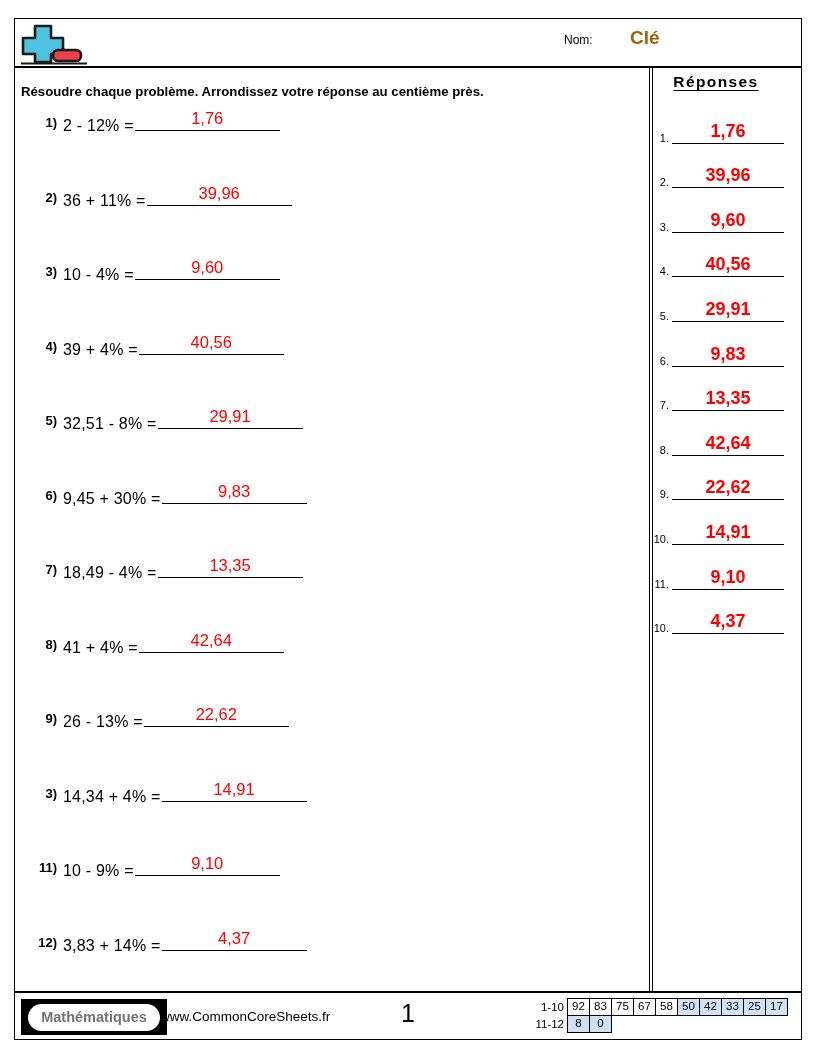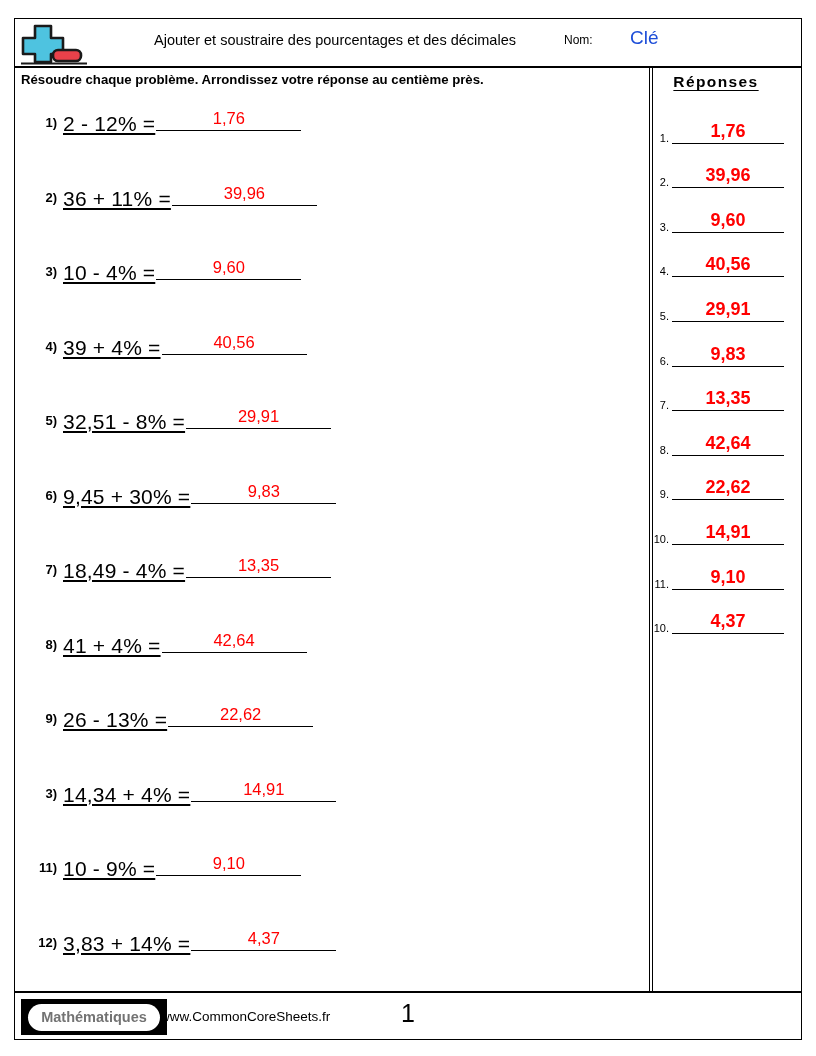--- a/index.html
+++ b/index.html
@@ -50,36 +50,36 @@
     position: absolute;
     left: 549px;
     top: 14px;
     font-size: 12px;
   }
   .header-key {
     position: absolute;
     left: 615px;
     top: 8px;
     font-size: 19px;
-    font-weight: normal;
-    color: #1d4ed8;
+    font-weight: bold;
+    color: #a16207;
   }
   .header-rule {
     position: absolute;
     left: 0; top: 47px;
     width: 786px;
     height: 2px;
     background: #000;
   }
 
   
   .instruction {
     position: absolute;
     left: 6px;
-    top: 53px;
+    top: 65px;
     font-size: 13.2px;
     font-weight: bold;
     white-space: nowrap;
   }
 
   
   .divider {
     position: absolute;
     left: 634px;
     top: 48px;
@@ -119,23 +119,22 @@
   }
   .p-body {
     position: absolute;
     left: 48px;
     top: 14px;
     display: flex;
     align-items: baseline;
     white-space: nowrap;
   }
   .p-expr {
-    font-size: 21px;
+    font-size: 16px;
     letter-spacing: 0.2px;
-    text-decoration: underline;
   }
   .p-line {
     position: relative;
     width: 145px;
     border-bottom: 1.4px solid #000;
     margin-left: 1px;
     height: 21px;
   }
   .p-ans {
     position: absolute;
@@ -286,21 +285,20 @@
 <div class="page">
 
   <div class="header">
     <div class="logo">
       <svg width="74" height="46" viewBox="0 0 74 46">
         <path d="M18 6 h16 v12 h12 v16 h-12 v8 h-16 v-8 h-12 v-16 h12 z" fill="#4ec3e0" stroke="#1a1a1a" stroke-width="2.6" stroke-linejoin="round"></path>
         <rect x="36" y="30" width="28" height="11" rx="5" fill="#e8414a" stroke="#1a1a1a" stroke-width="2.6"></rect>
         <line x1="4" y1="43.5" x2="70" y2="43.5" stroke="#1a1a1a" stroke-width="2"></line>
       </svg>
     </div>
-    <div class="header-title">Ajouter et soustraire des pourcentages et des décimales</div>
     <div class="header-name">Nom:</div>
     <div class="header-key">Clé</div>
     <div class="header-rule"></div>
   </div>
 
   <div class="instruction">Résoudre chaque problème. Arrondissez votre réponse au centième près.</div>
 
   <div class="divider"></div>
 
   <div class="problems" id="problems-container">
@@ -519,15 +517,33 @@
   <div class="footer-rule"></div>
   <div class="brand">
     <div class="brand-pill">
       <span class="brand-text">Mathématiques</span>
     </div>
   </div>
   <div class="site">www.CommonCoreSheets.fr</div>
   <div class="page-no">1</div>
 
   <div class="score" id="score-container">
+      <div class="score-row">
+        <span class="score-label">1-10</span>
+        <span class="score-cell">92</span>
+        <span class="score-cell">83</span>
+        <span class="score-cell">75</span>
+        <span class="score-cell">67</span>
+        <span class="score-cell">58</span>
+        <span class="score-cell shaded">50</span>
+        <span class="score-cell shaded">42</span>
+        <span class="score-cell shaded">33</span>
+        <span class="score-cell shaded">25</span>
+        <span class="score-cell shaded">17</span>
+      </div>
+      <div class="score-row">
+        <span class="score-label">11-12</span>
+        <span class="score-cell shaded">8</span>
+        <span class="score-cell shaded">0</span>
+      </div>
     </div>
 
 </div>
 
 </body></html>

